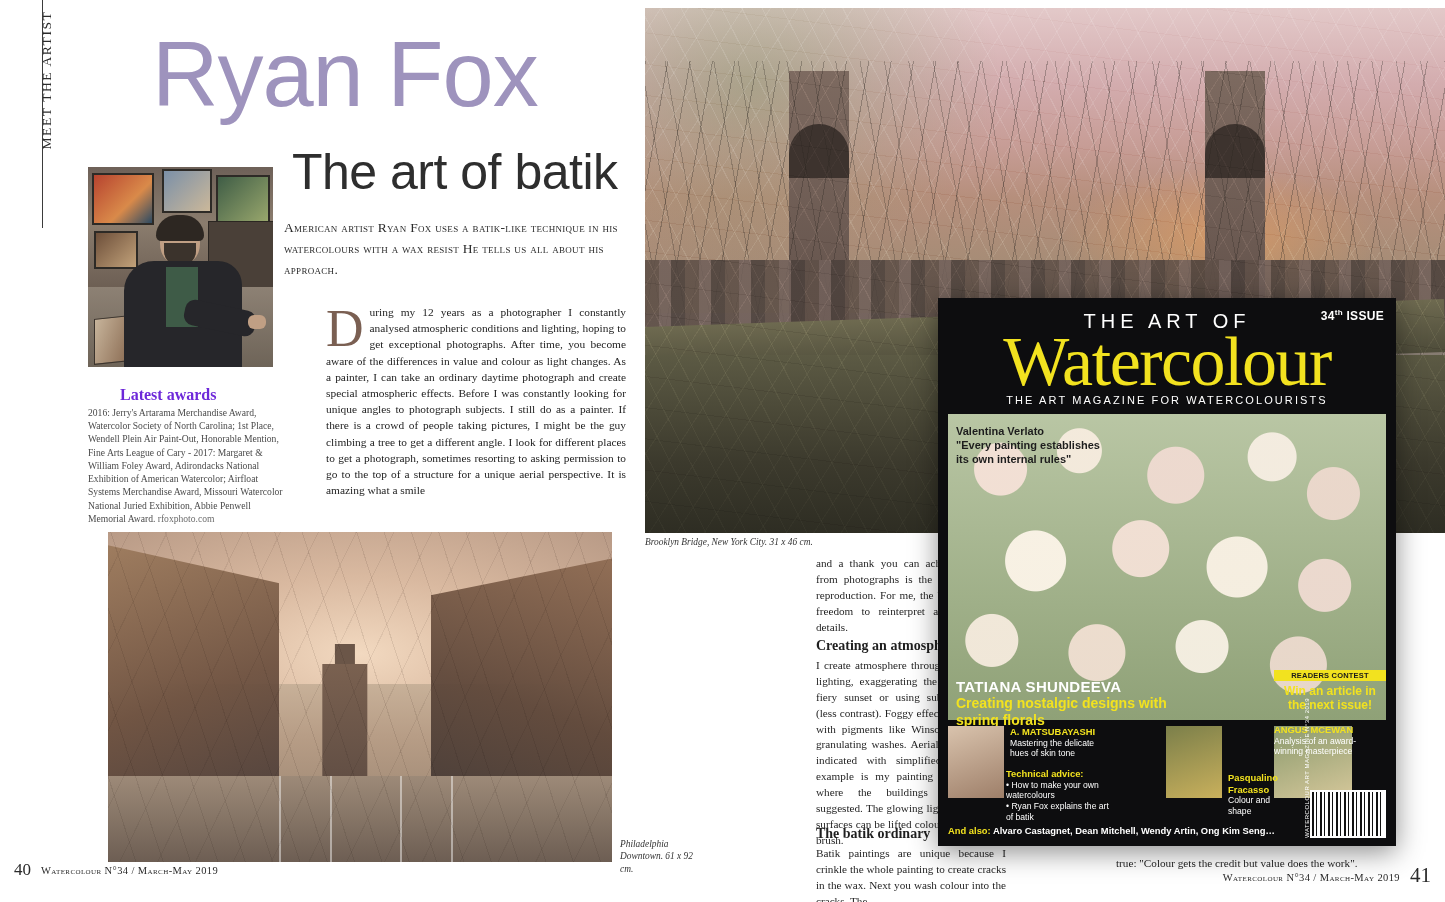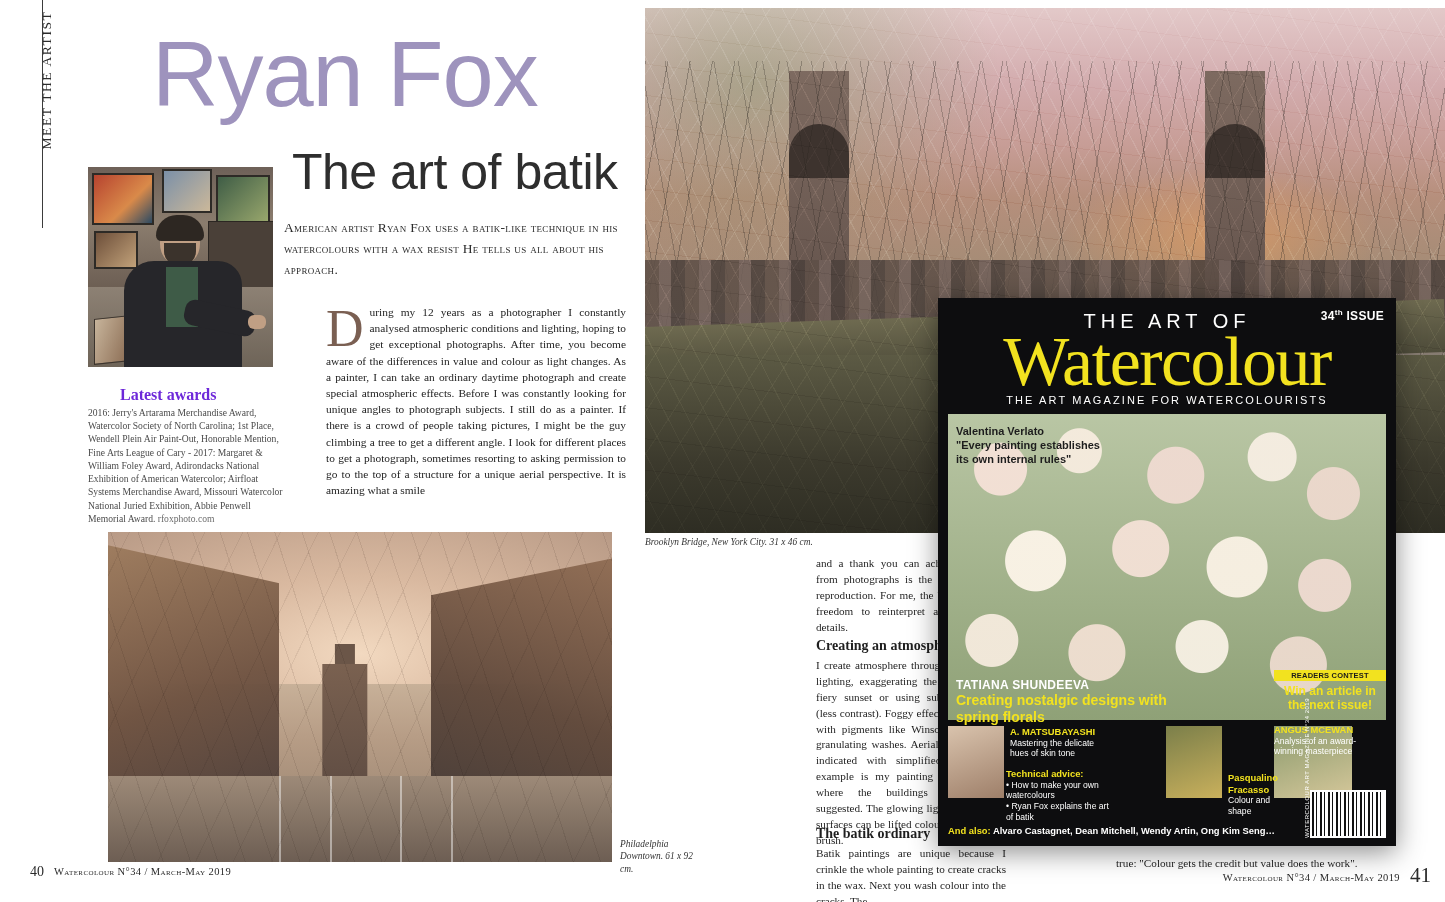--- a/index.html
+++ b/index.html
@@ -243,21 +243,21 @@
     line-height: 1.32;
     font-style: italic;
     color: #333;
   }
 
   .folio-left {
     position:absolute; left: 14px; bottom: 22px;
     font-family: "Liberation Serif", serif;
     color:#2a2a2a;
   }
-  .folio-left .num { font-size: 14px; vertical-align: -1px; margin-left: 16px; }
+  .folio-left .num { font-size: 17px; vertical-align: -1px; }
   .folio-left .txt { font-size: 10.5px; font-variant: small-caps; letter-spacing:0.4px; margin-left:6px;}
 
   
   .right-page {
     position:absolute; left:700px; top:8px;
     width:745px; height:902px;
     background:#ffffff;
   }
 
   .bridge {
@@ -407,21 +407,21 @@
   .cover .quote {
     position:absolute; left:18px; top:126px; width:150px;
     background: rgba(255,255,255,0.0);
     color:#1d1d1d; font-size:11px; font-weight:bold; line-height:1.28;
   }
   .cover .quote .nm { color:#1d1d1d; }
   .cover .shundeeva {
     position:absolute; left:18px; top:380px; width:250px;
   }
   .cover .shundeeva .nm {
-    color:#ffffff; font-size:12px; font-weight:bold; letter-spacing:0.3px;
+    color:#ffffff; font-size:15px; font-weight:bold; letter-spacing:0.3px;
   }
   .cover .shundeeva .desc {
     color:#f2e21f; font-size:14px; line-height:1.18; font-weight:bold;
   }
   .cover .contest {
     position:absolute; right:10px; top:372px; width:112px;
     text-align:center;
   }
   .cover .contest .badge {
     background:#f2e21f; color:#1a1a1a; font-size:7.5px; font-weight:bold;

